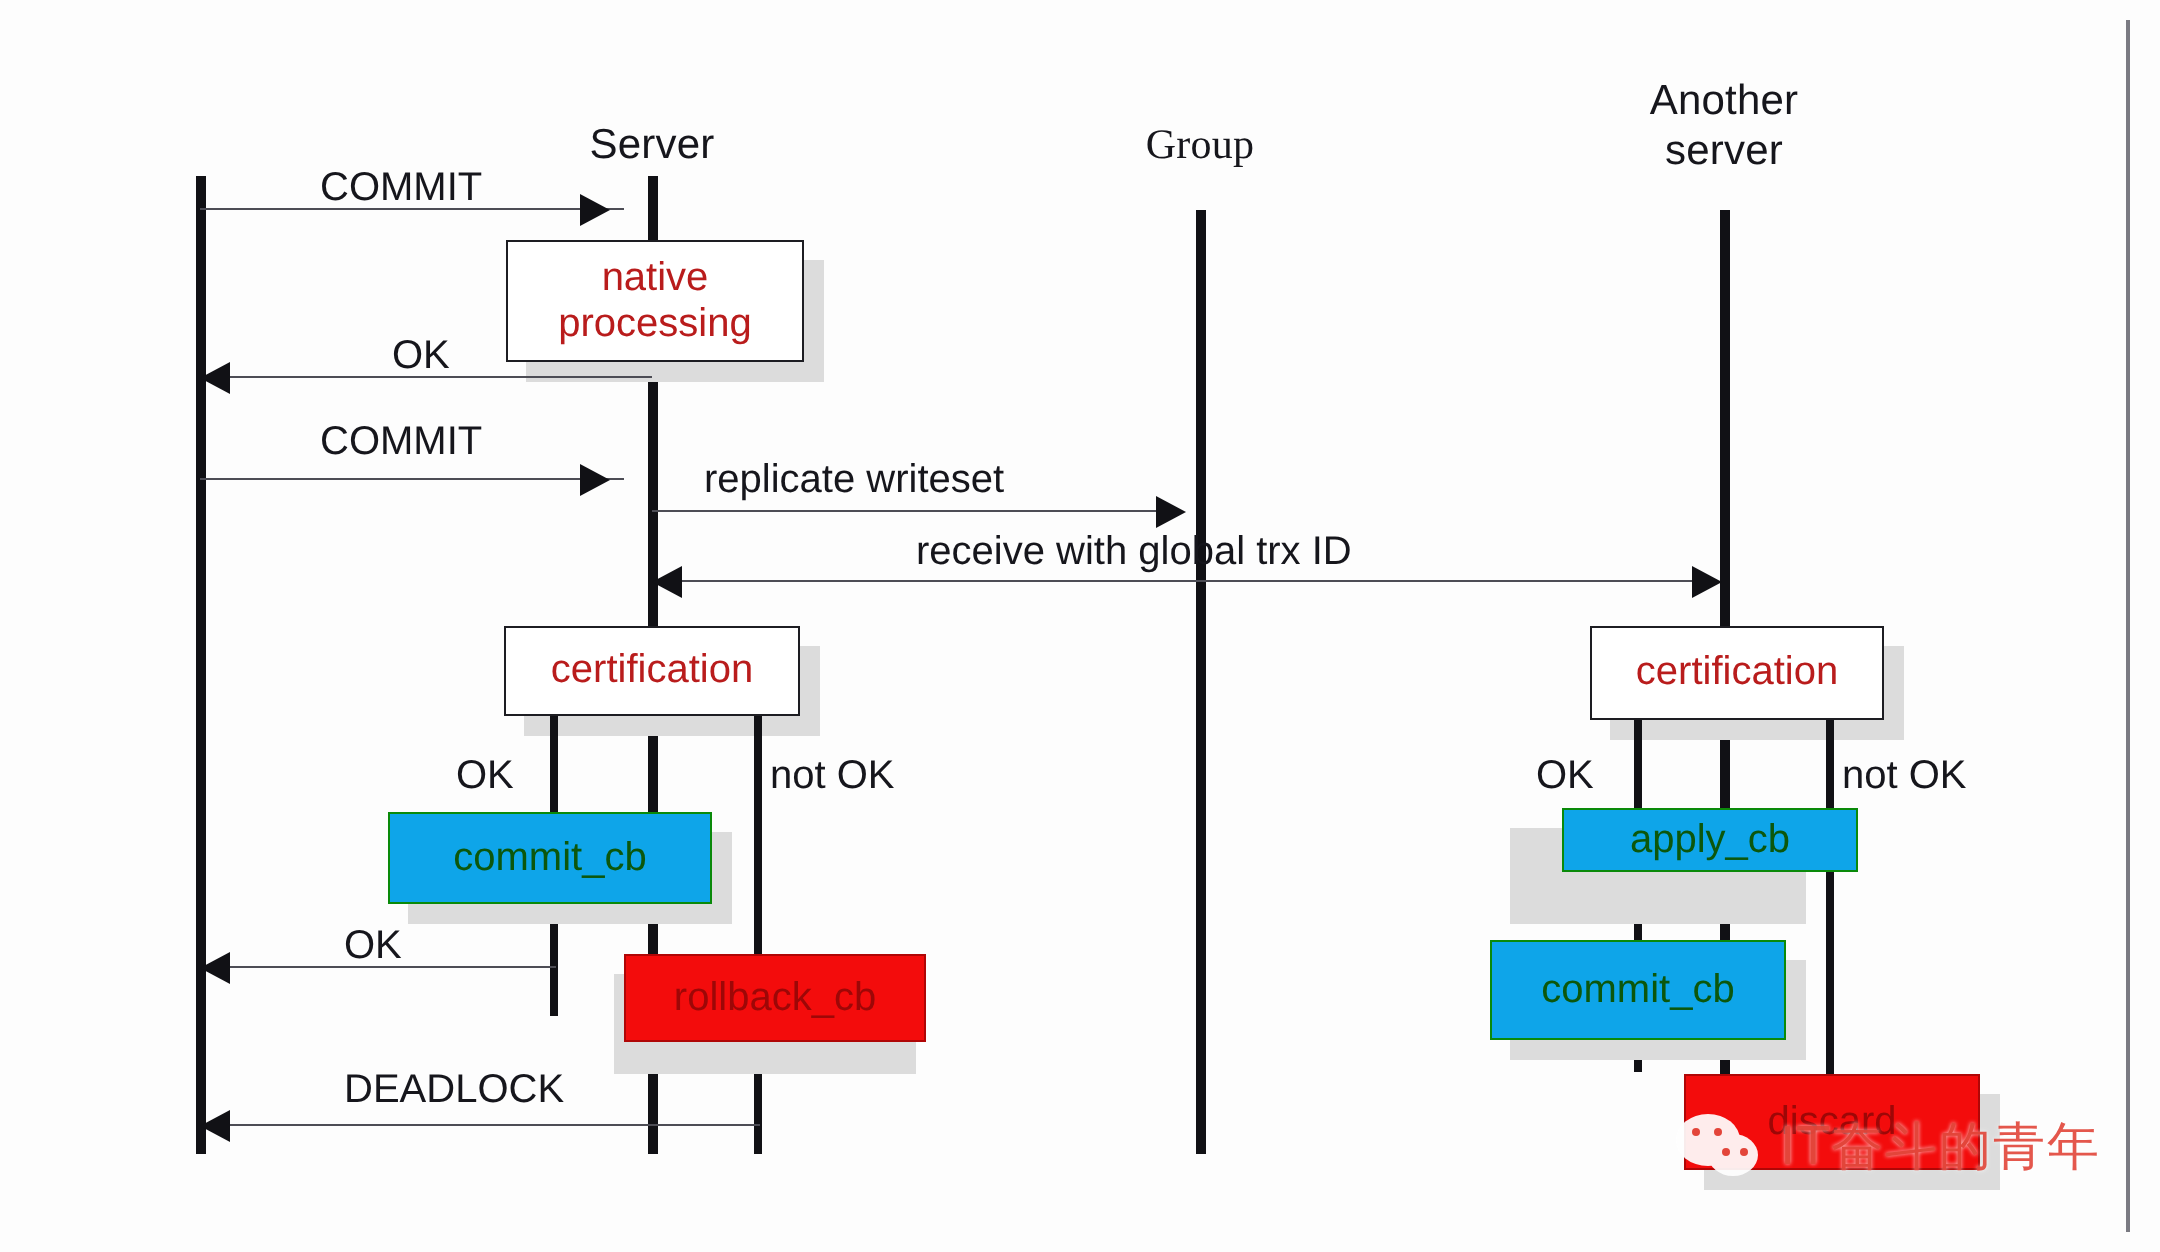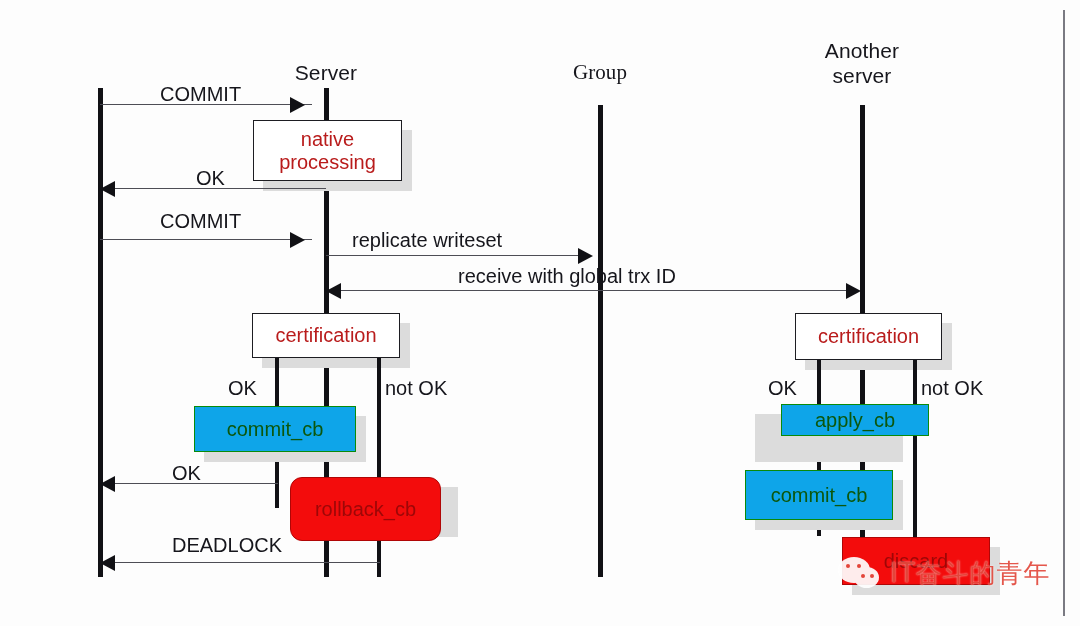--- a/index.html
+++ b/index.html
@@ -183,21 +183,21 @@
   <div class="msg-label" style="left:385px; top:377px;">not OK</div>
 
   <div class="shadow" style="left:204px; top:416px; width:162px; height:46px;"></div>
   <div class="box green" style="left:194px; top:406px; width:162px; height:46px;">commit_cb</div>
 
   <div class="msg-line" style="left:112px; top:483px; width:166px;"></div>
   <div class="arrow-l" style="left:100px; top:476px;"></div>
   <div class="msg-label" style="left:172px; top:462px;">OK</div>
 
   <div class="shadow" style="left:307px; top:487px; width:151px; height:50px;"></div>
-  <div class="box red" style="left:290px; top:477px; width:151px; height:64px;border-radius:12px;">rollback_cb</div>
+  <div class="box red" style="left:312px; top:477px; width:151px; height:44px;">rollback_cb</div>
 
   <div class="msg-line" style="left:112px; top:562px; width:268px;"></div>
   <div class="arrow-l" style="left:100px; top:555px;"></div>
   <div class="msg-label" style="left:172px; top:534px;">DEADLOCK</div>
 
   <div class="shadow" style="left:805px; top:323px; width:147px; height:47px;"></div>
   <div class="box plain" style="left:795px; top:313px; width:147px; height:47px;">certification</div>
 
   <div class="stem" style="left:817px; top:360px; height:176px;"></div>
   <div class="stem" style="left:913px; top:360px; height:217px;"></div>

